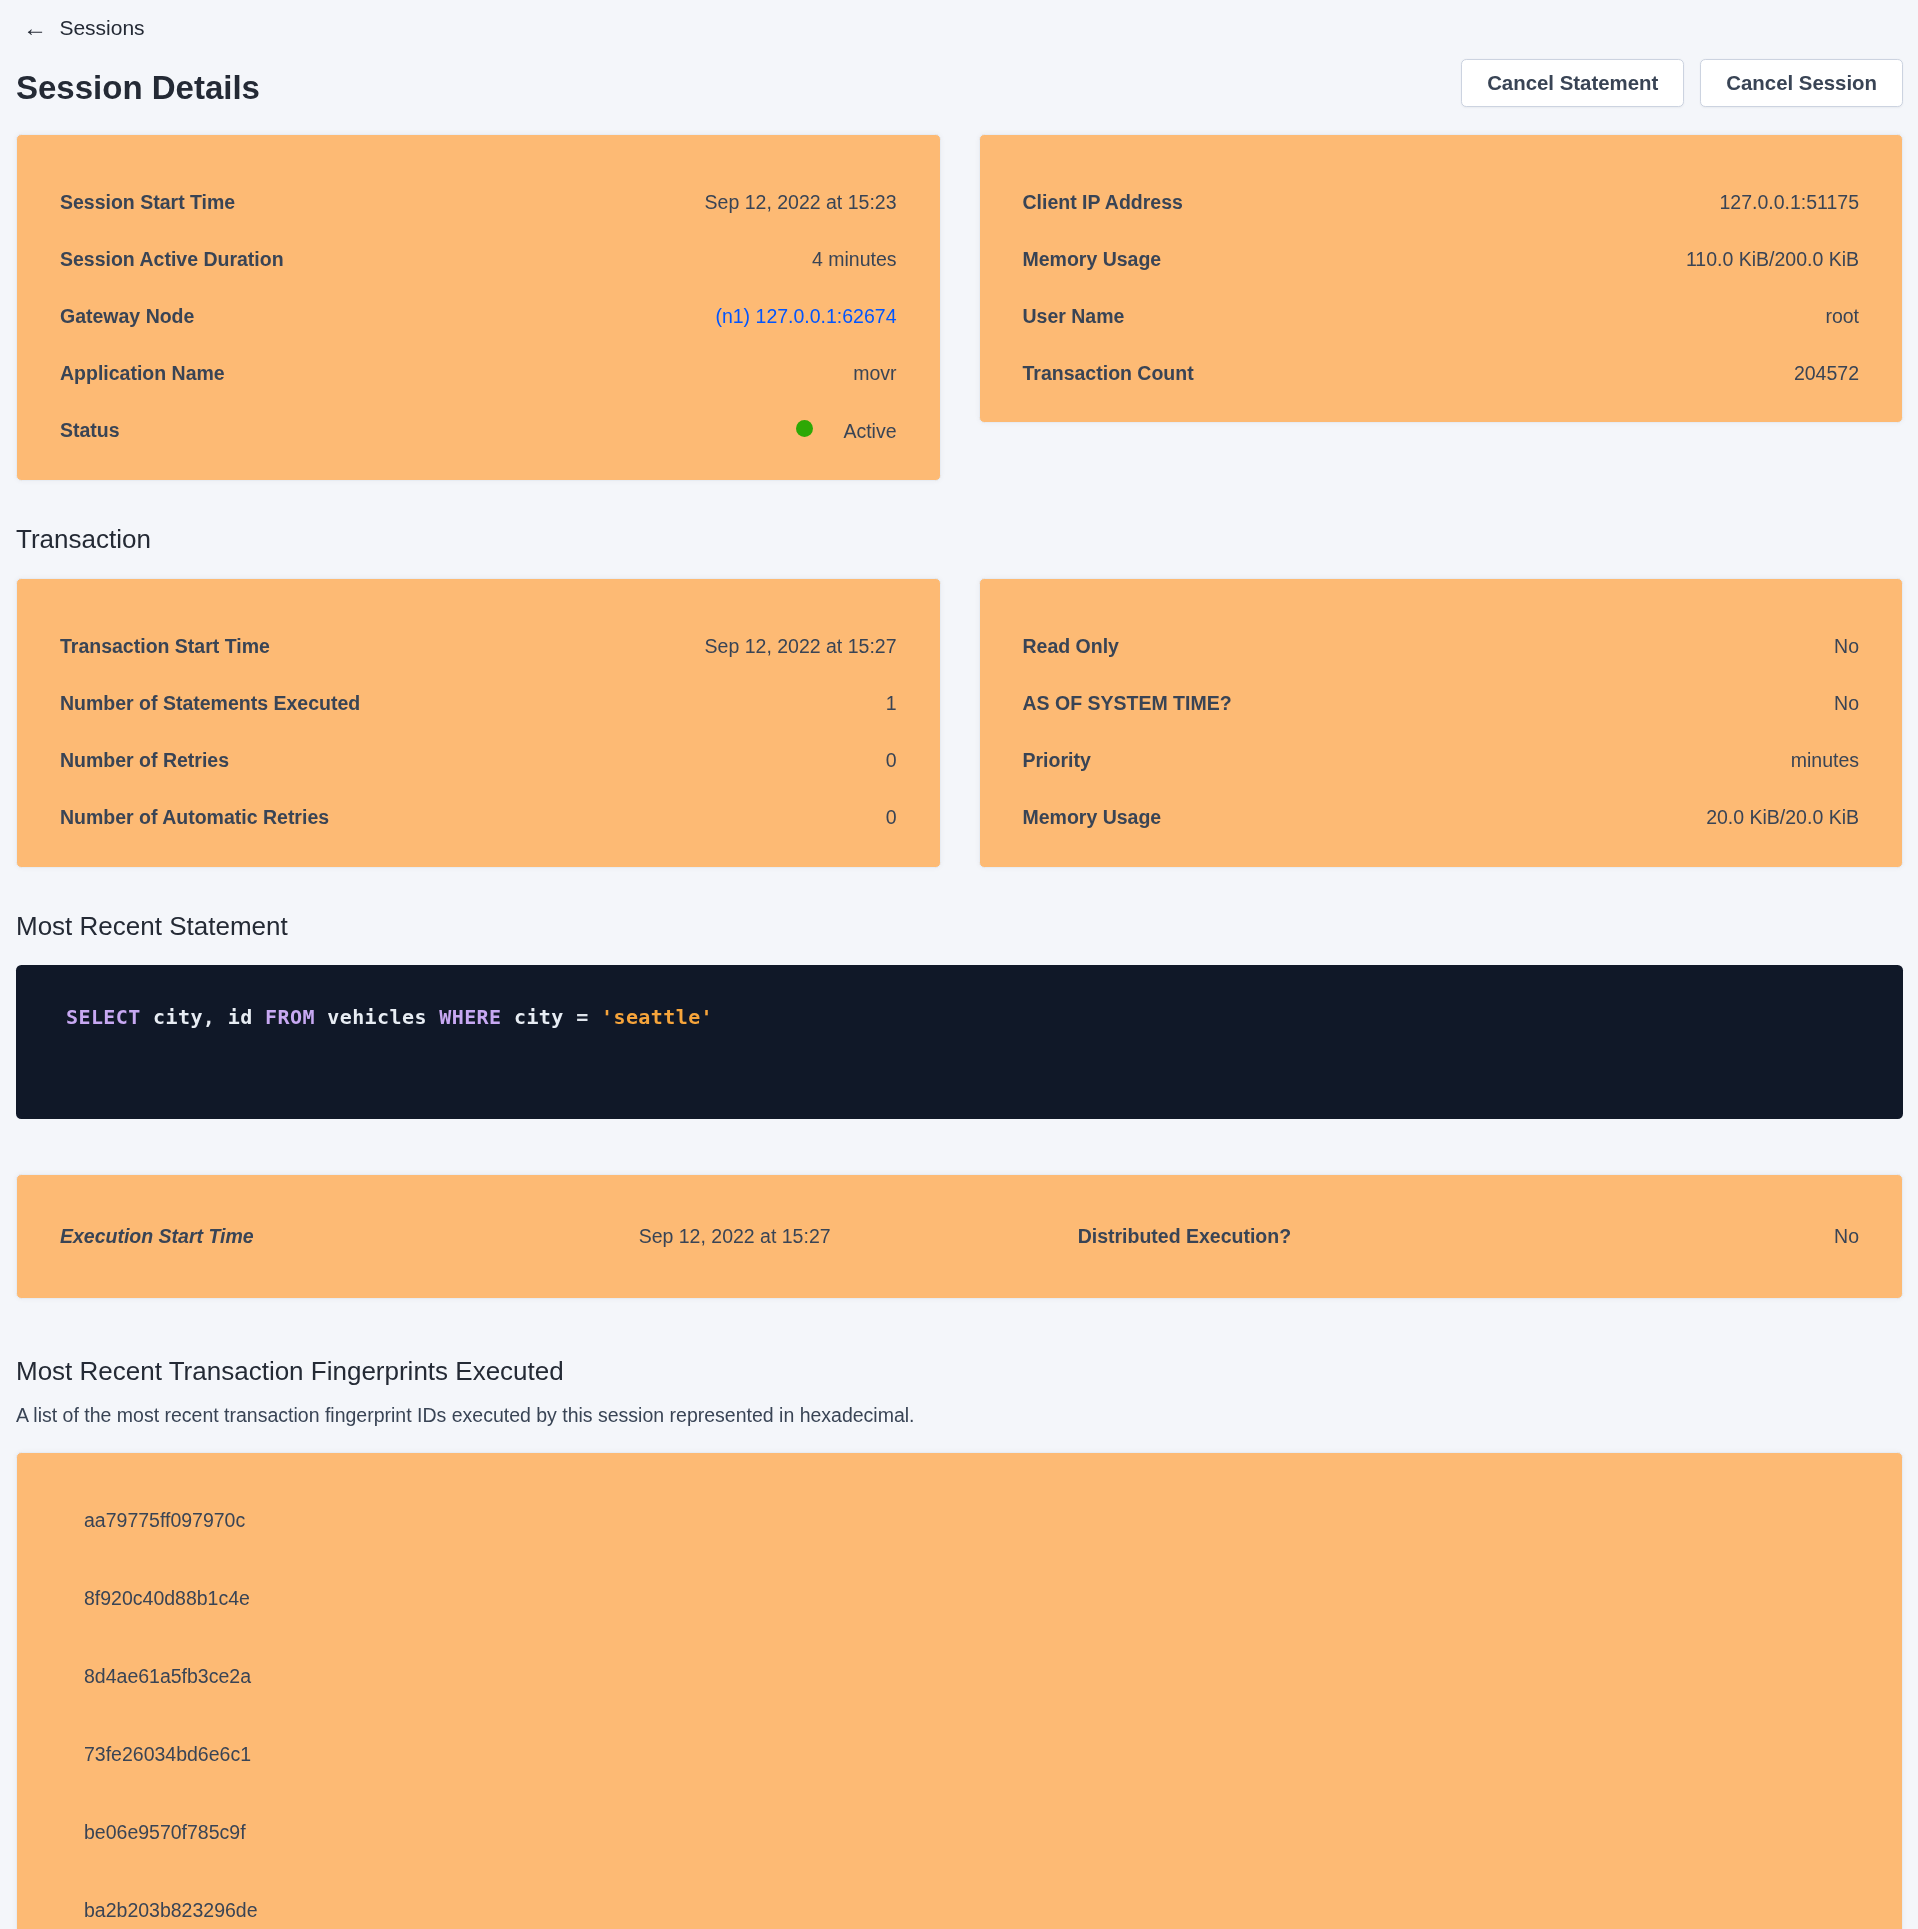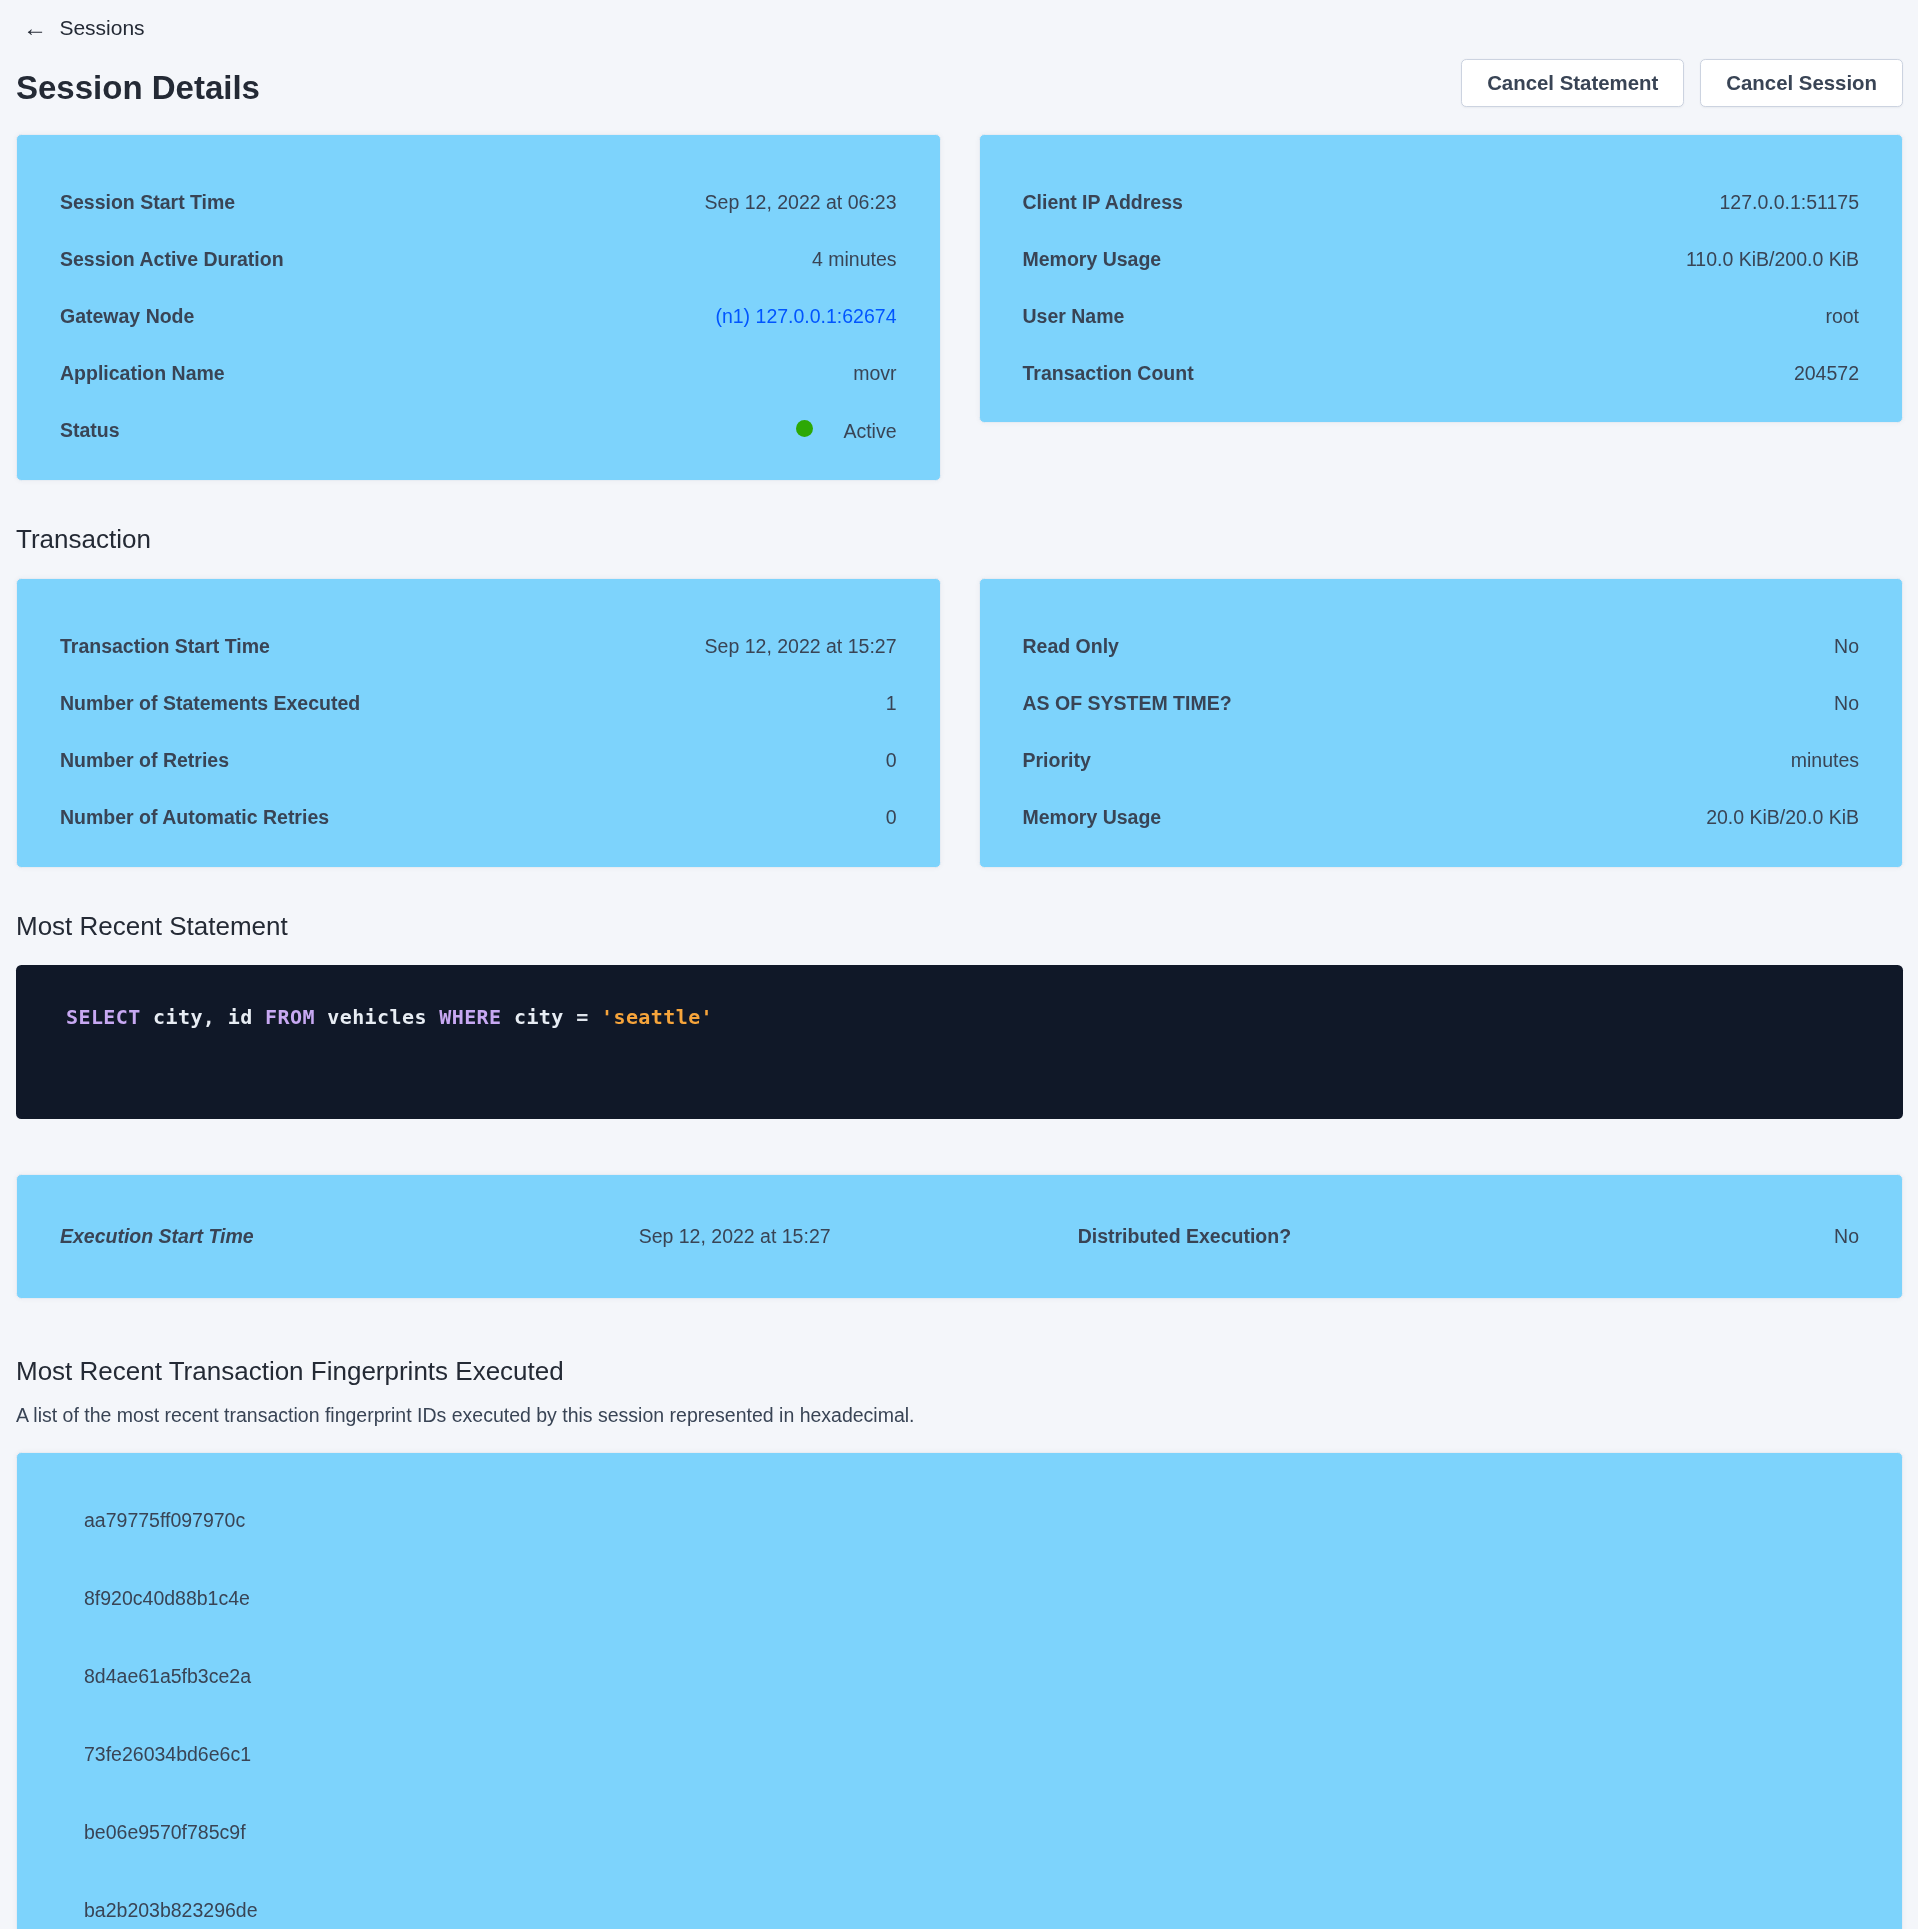--- a/index.html
+++ b/index.html
@@ -34,21 +34,21 @@
     border-radius: 5.3px;
     font-family: "Liberation Sans", sans-serif;
     font-size: 20.4px; font-weight: 700; color: #394455;
     padding: 11.5px 25px;
     cursor: pointer;
     box-shadow: 0 0.9px 1.8px rgba(57,68,85,0.06);
   }
 
   
   .card {
-    background: #7dd3fc;
+    background: #fdba74;
     border: 0.9px solid #e7ecf3;
     border-radius: 5.3px;
     box-shadow: 0 0 5.3px rgba(57,68,85,0.05);
     padding: 39px 43px 20.4px 43px;
   }
   .cards-grid {
     display: grid;
     grid-template-columns: 1fr 1fr;
     column-gap: 38px;
     align-items: start;
@@ -124,21 +124,21 @@
   <div class="actions">
     <button class="btn">Cancel Statement</button>
     <button class="btn">Cancel Session</button>
   </div>
 </div>
 
 <div class="cards-grid" style="margin-top: 26.6px;">
   <div class="card">
     <div class="kv">
       <span class="label">Session Start Time</span>
-      <span class="value">Sep 12, 2022 at 06:23</span>
+      <span class="value">Sep 12, 2022 at 15:23</span>
     </div>
     <div class="kv">
       <span class="label">Session Active Duration</span>
       <span class="value">4 minutes</span>
     </div>
     <div class="kv">
       <span class="label">Gateway Node</span>
       <span class="value link">(n1) 127.0.0.1:62674</span>
     </div>
     <div class="kv">

